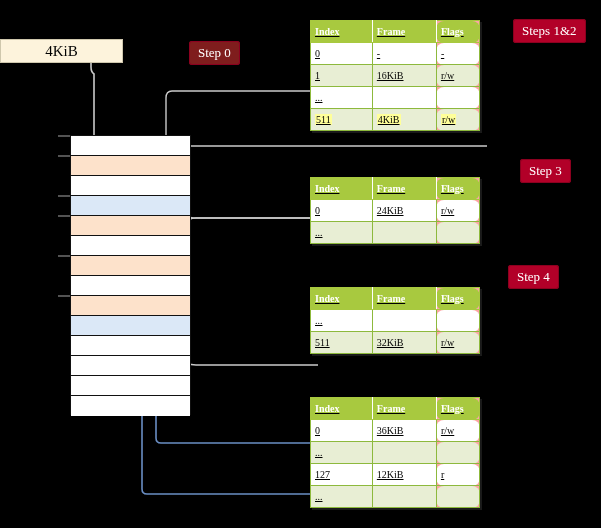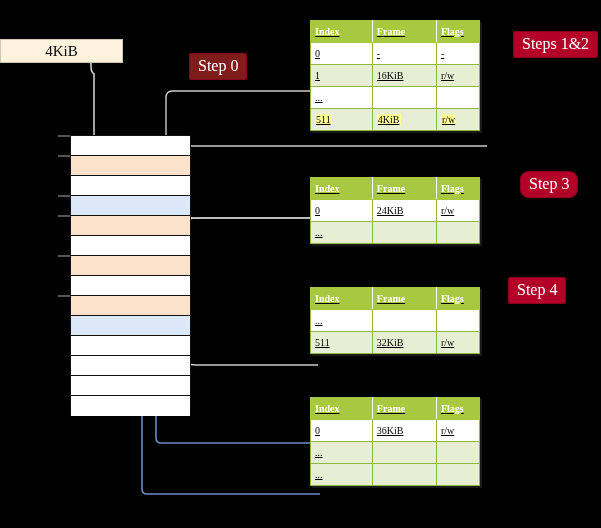--- a/index.html
+++ b/index.html
@@ -15,27 +15,26 @@
     overflow: hidden;
     font-family: "Liberation Serif", "DejaVu Serif", serif;
   }
 
   
   .step-badge {
     position: absolute;
     background: #b20028;
     color: #ffffff;
     font-family: "Liberation Serif", "DejaVu Serif", serif;
-    font-size: 16px;
+    font-size: 13px;
     line-height: 1;
     padding: 5px 9px 6px 9px;
     border-radius: 3px;
     white-space: nowrap;
     box-shadow: 0 0 0 1px #8c001f inset;
-    margin-top: 12px;
   }
 
   
   .kib-box {
     position: absolute;
     background: #fdf3dc;
     border: 1px solid #cfc7ad;
     color: #000000;
     font-size: 15px;
     text-align: center;
@@ -83,21 +82,21 @@
     color: #ffffff;
     font-weight: bold;
     border-color: #a8c93f;
     border-right-color: #ffffff;
   }
   .ptable thead th:last-child { border-right-color: #a8c93f; }
   .ptable tbody tr.odd td { background: #ffffff; }
   .ptable tbody tr.even td { background: #e8eed4; }
   .col-index { width: 56px; }
   .col-frame { width: 58px; }
-  .col-flags { width: 39px; }
+  .col-flags { width: 39px; border-radius: 8px; }
   .hl { background: #ffff99; padding: 0 1px; }
 
   
   #wires {
     position: absolute;
     left: 0; top: 0;
     width: 601px; height: 528px;
     pointer-events: none;
   }
 </style>
@@ -255,29 +254,34 @@
           <tr class="odd">
             <td class="col-index">0</td>
             <td class="col-frame">36KiB</td>
             <td class="col-flags">r/w</td>
           </tr>
           <tr class="even">
             <td class="col-index">...</td>
             <td class="col-frame"></td>
             <td class="col-flags"></td>
           </tr>
+          <tr class="odd">
+            <td class="col-index">127</td>
+            <td class="col-frame">12KiB</td>
+            <td class="col-flags">r</td>
+          </tr>
           <tr class="even">
             <td class="col-index">...</td>
             <td class="col-frame"></td>
             <td class="col-flags"></td>
           </tr>
         </tbody>
       </table>
     </div>
 
   <div id="badges-host">
       <div class="step-badge" style="left: 189px; top: 41px; background: #7f1d1d;">Step 0</div>
       <div class="step-badge" style="left: 513px; top: 19px; background: rgb(178, 0, 40);">Steps 1&amp;2</div>
-      <div class="step-badge" style="left: 520px; top: 159px; background: rgb(178, 0, 40); border-radius: 9px;">Step 3</div>
+      <div class="step-badge" style="left: 520px; top: 159px; background: rgb(178, 0, 40);">Step 3</div>
       <div class="step-badge" style="left: 508px; top: 265px; background: rgb(178, 0, 40);">Step 4</div>
     </div>
 
 </div>
 
 </body></html>

